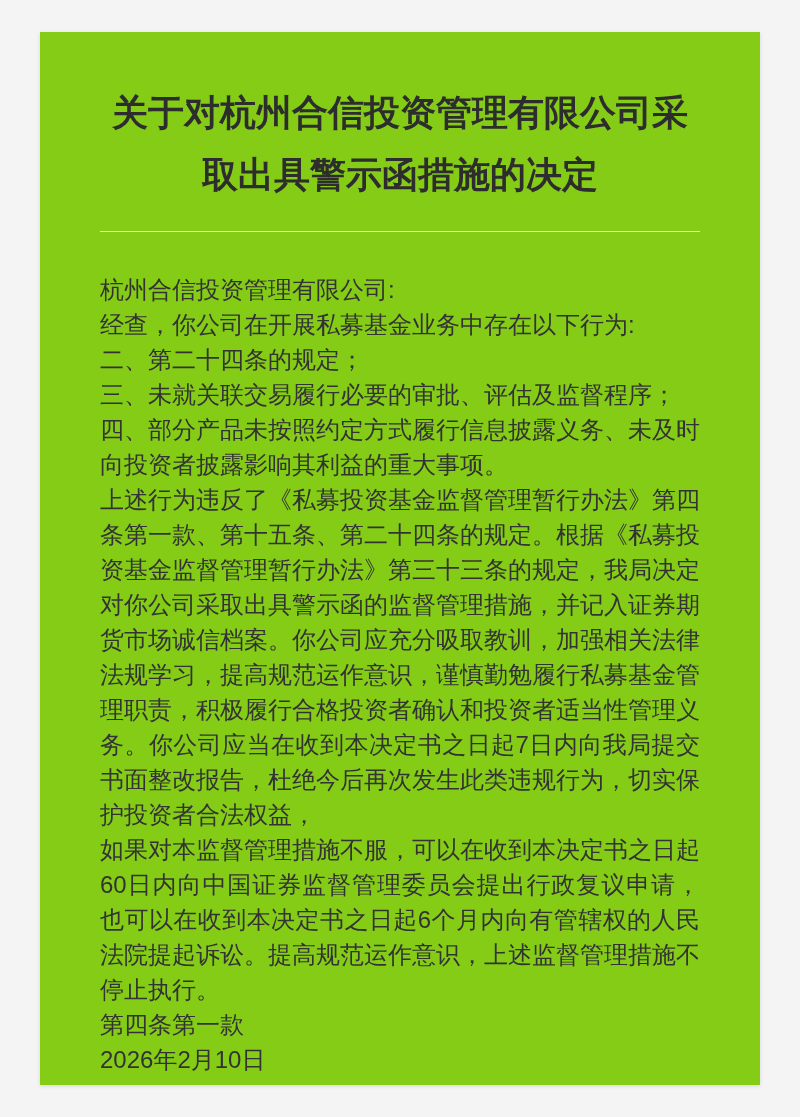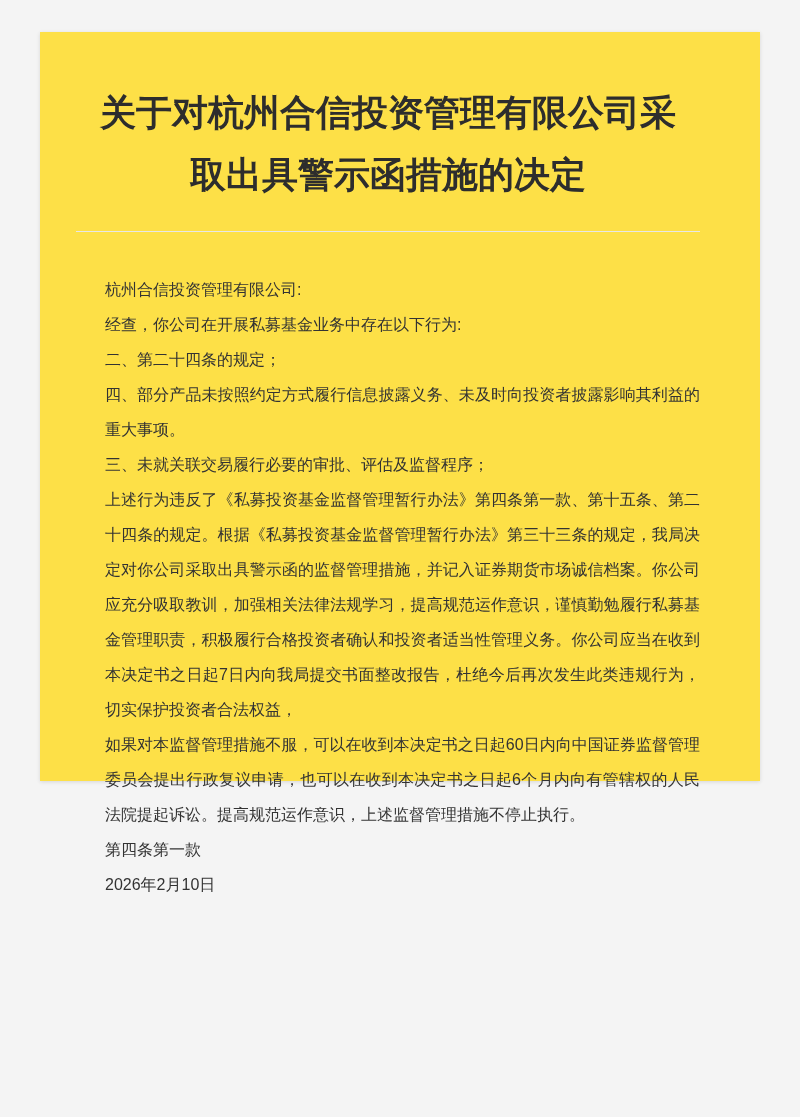--- a/index.html
+++ b/index.html
@@ -12,67 +12,66 @@
     position: relative;
     background: #f4f4f4;
     font-family: "Liberation Sans", "DejaVu Sans", sans-serif;
   }
   .card {
     box-sizing: border-box;
     position: absolute;
     left: 40px;
     top: 32px;
     width: 720px;
-    height: 749px;
-    background: #fde047;
+    height: 1053px;
+    background: #84cc16;
     box-shadow: 0 1px 4px rgba(0,0,0,0.12);
-    padding: 50px 60px 0 36px;
+    padding: 50px 60px 0 60px;
   }
   .doc-title {
     margin: 0 auto;
     max-width: 600px;
     font-size: 36px;
     font-weight: 700;
     color: #2d2d2d;
     text-align: center;
     line-height: 62px;
     letter-spacing: 0;
   }
   .title-divider {
     height: 0;
     border: none;
     border-top: 1px solid #e7e7e7;
     margin: 25px 0 0 0;
   }
   .doc-body {
     margin-top: 40px;
-    font-size: 16px;
+    font-size: 24px;
     line-height: 35px;
     color: #333333;
     text-align: justify;
     text-justify: inter-ideograph;
-    margin-left: 29px;
   }
   .doc-body p {
     margin: 0;
     word-break: break-all;
   }
 </style>
 </head>
 <body>
 
 <div class="card">
   <h1 class="doc-title">关于对杭州合信投资管理有限公司采取出具警示函措施的决定</h1>
 
   <hr class="title-divider">
 
   <div class="doc-body">
     <p>杭州合信投资管理有限公司:</p>
     <p>经查，你公司在开展私募基金业务中存在以下行为:</p>
     <p>二、第二十四条的规定；</p>
+    <p>三、未就关联交易履行必要的审批、评估及监督程序；</p>
     <p>四、部分产品未按照约定方式履行信息披露义务、未及时向投资者披露影响其利益的重大事项。</p>
-    <p>三、未就关联交易履行必要的审批、评估及监督程序；</p>
     <p>上述行为违反了《私募投资基金监督管理暂行办法》第四条第一款、第十五条、第二十四条的规定。根据《私募投资基金监督管理暂行办法》第三十三条的规定，我局决定对你公司采取出具警示函的监督管理措施，并记入证券期货市场诚信档案。你公司应充分吸取教训，加强相关法律法规学习，提高规范运作意识，谨慎勤勉履行私募基金管理职责，积极履行合格投资者确认和投资者适当性管理义务。你公司应当在收到本决定书之日起7日内向我局提交书面整改报告，杜绝今后再次发生此类违规行为，切实保护投资者合法权益，</p>
     <p>如果对本监督管理措施不服，可以在收到本决定书之日起60日内向中国证券监督管理委员会提出行政复议申请，也可以在收到本决定书之日起6个月内向有管辖权的人民法院提起诉讼。提高规范运作意识，上述监督管理措施不停止执行。</p>
     <p>第四条第一款</p>
     <p>2026年2月10日</p>
   </div>
 </div>
 
 </body></html>

